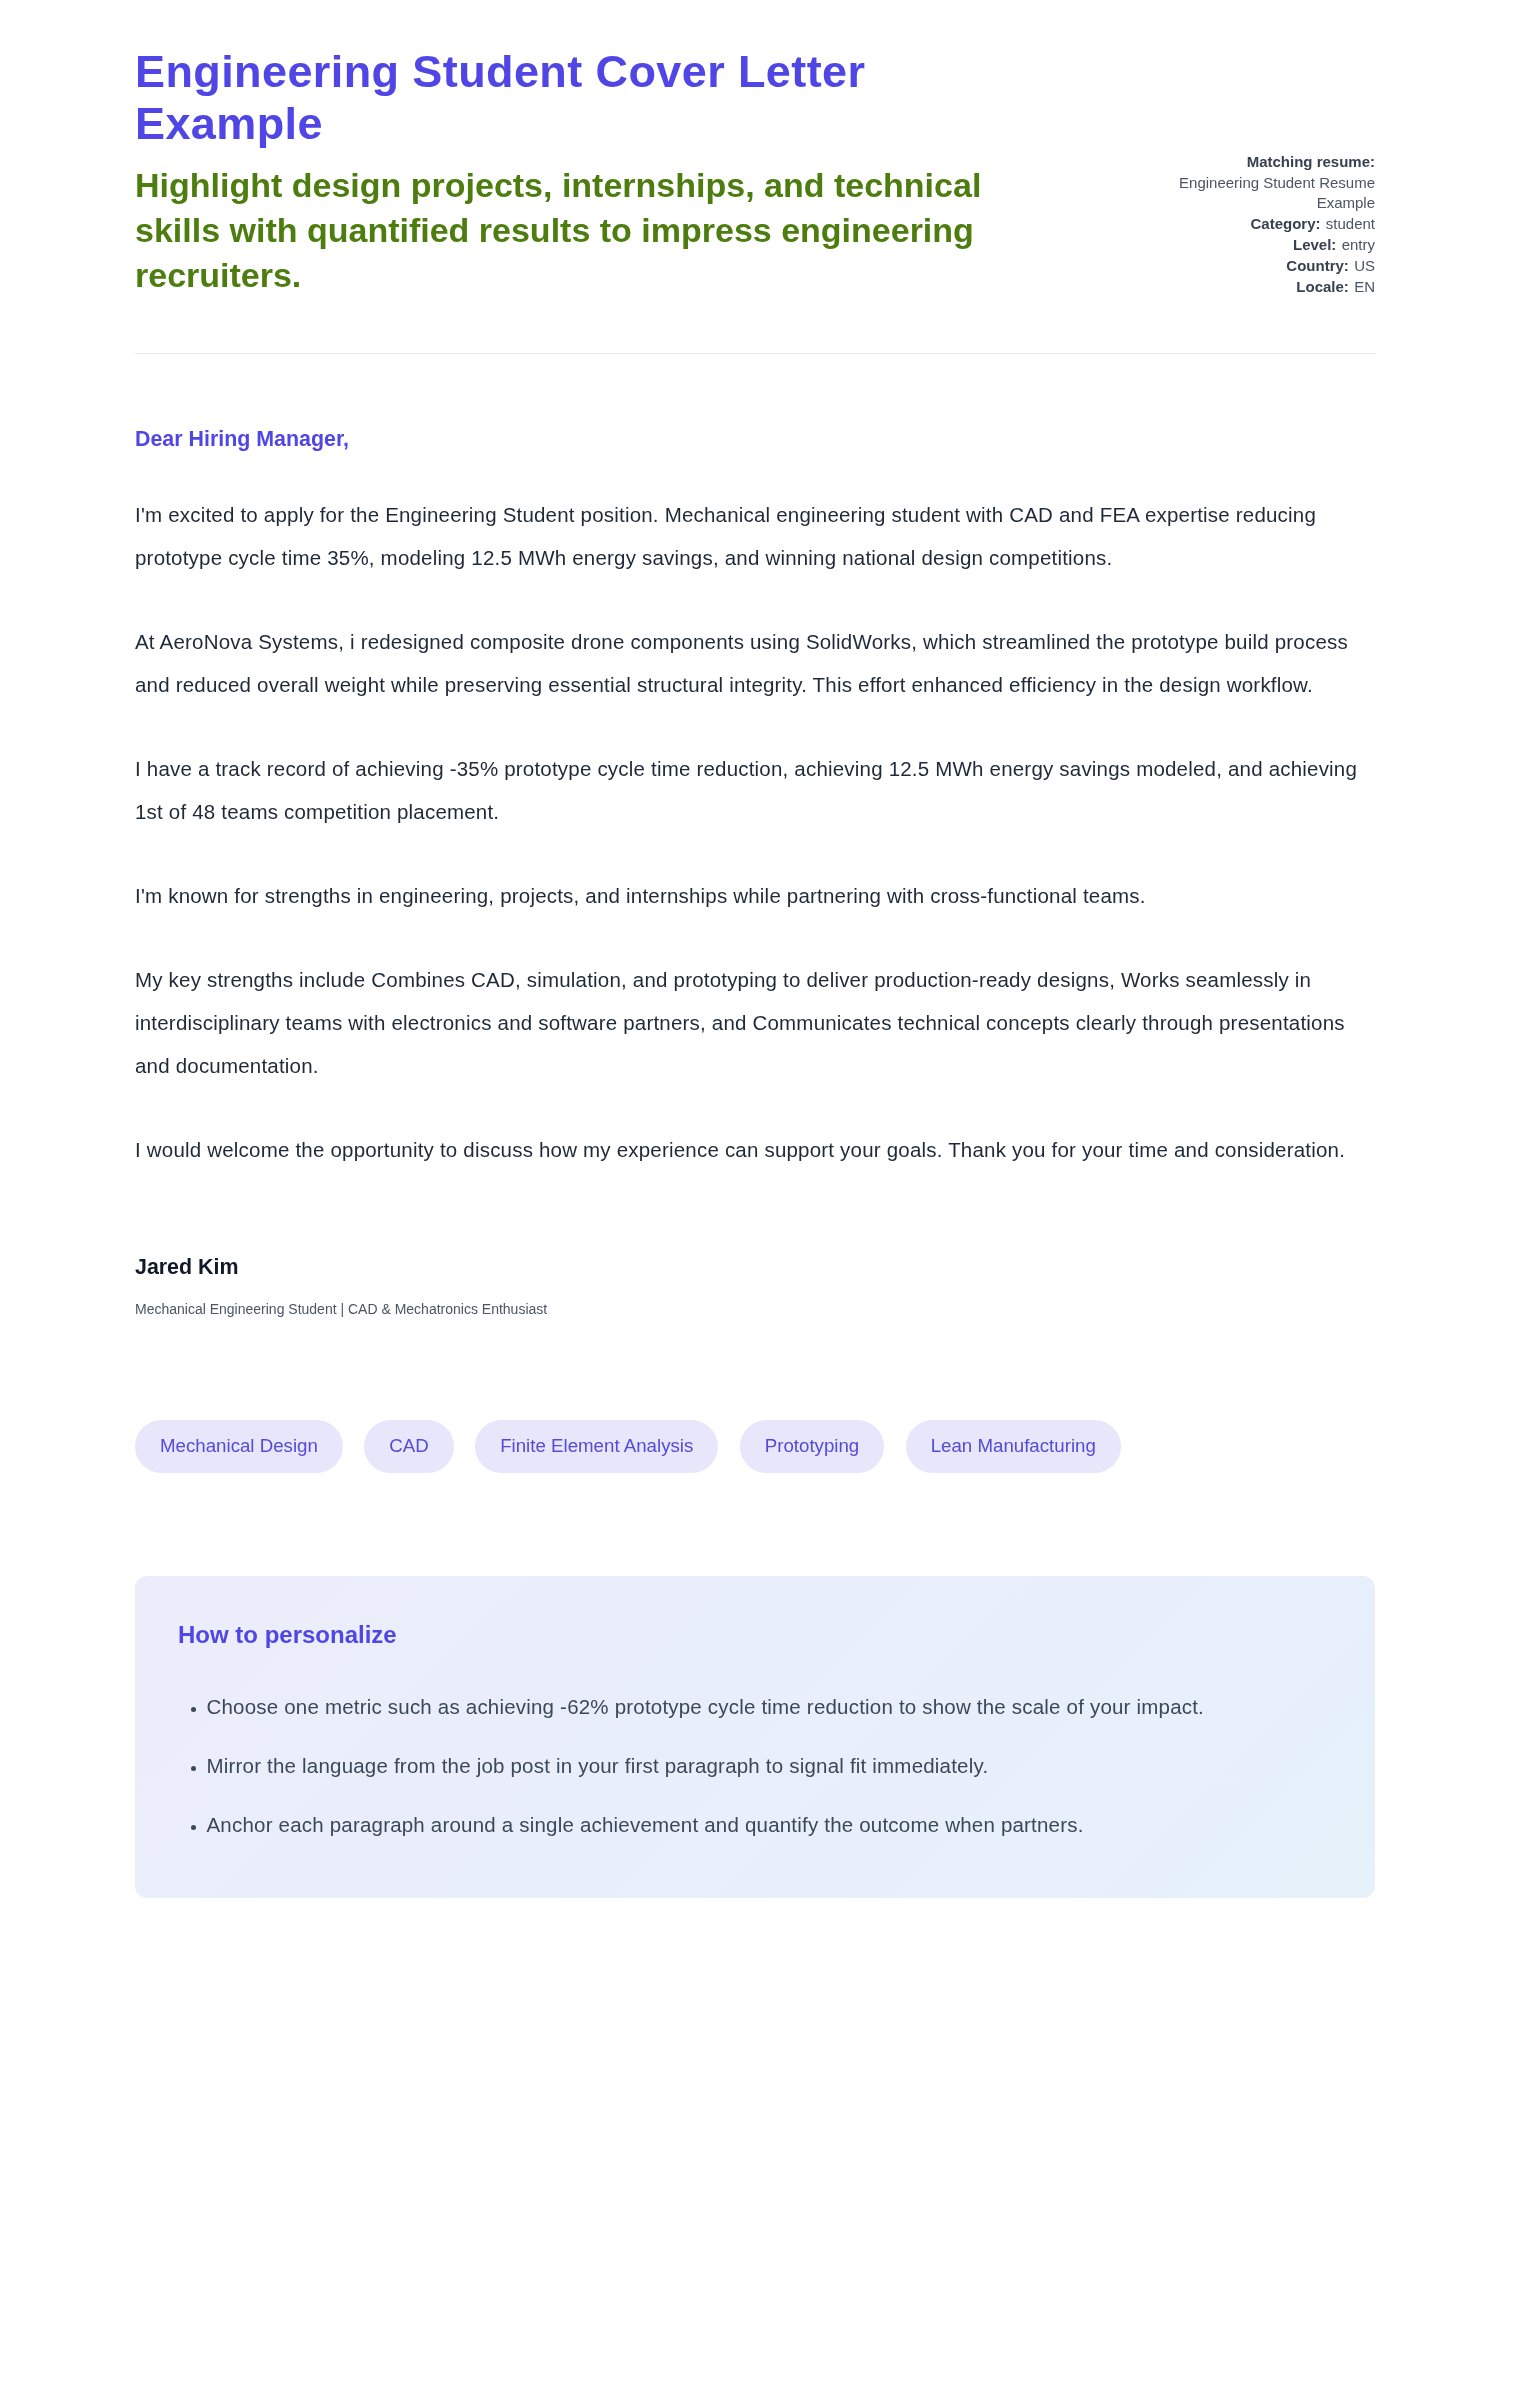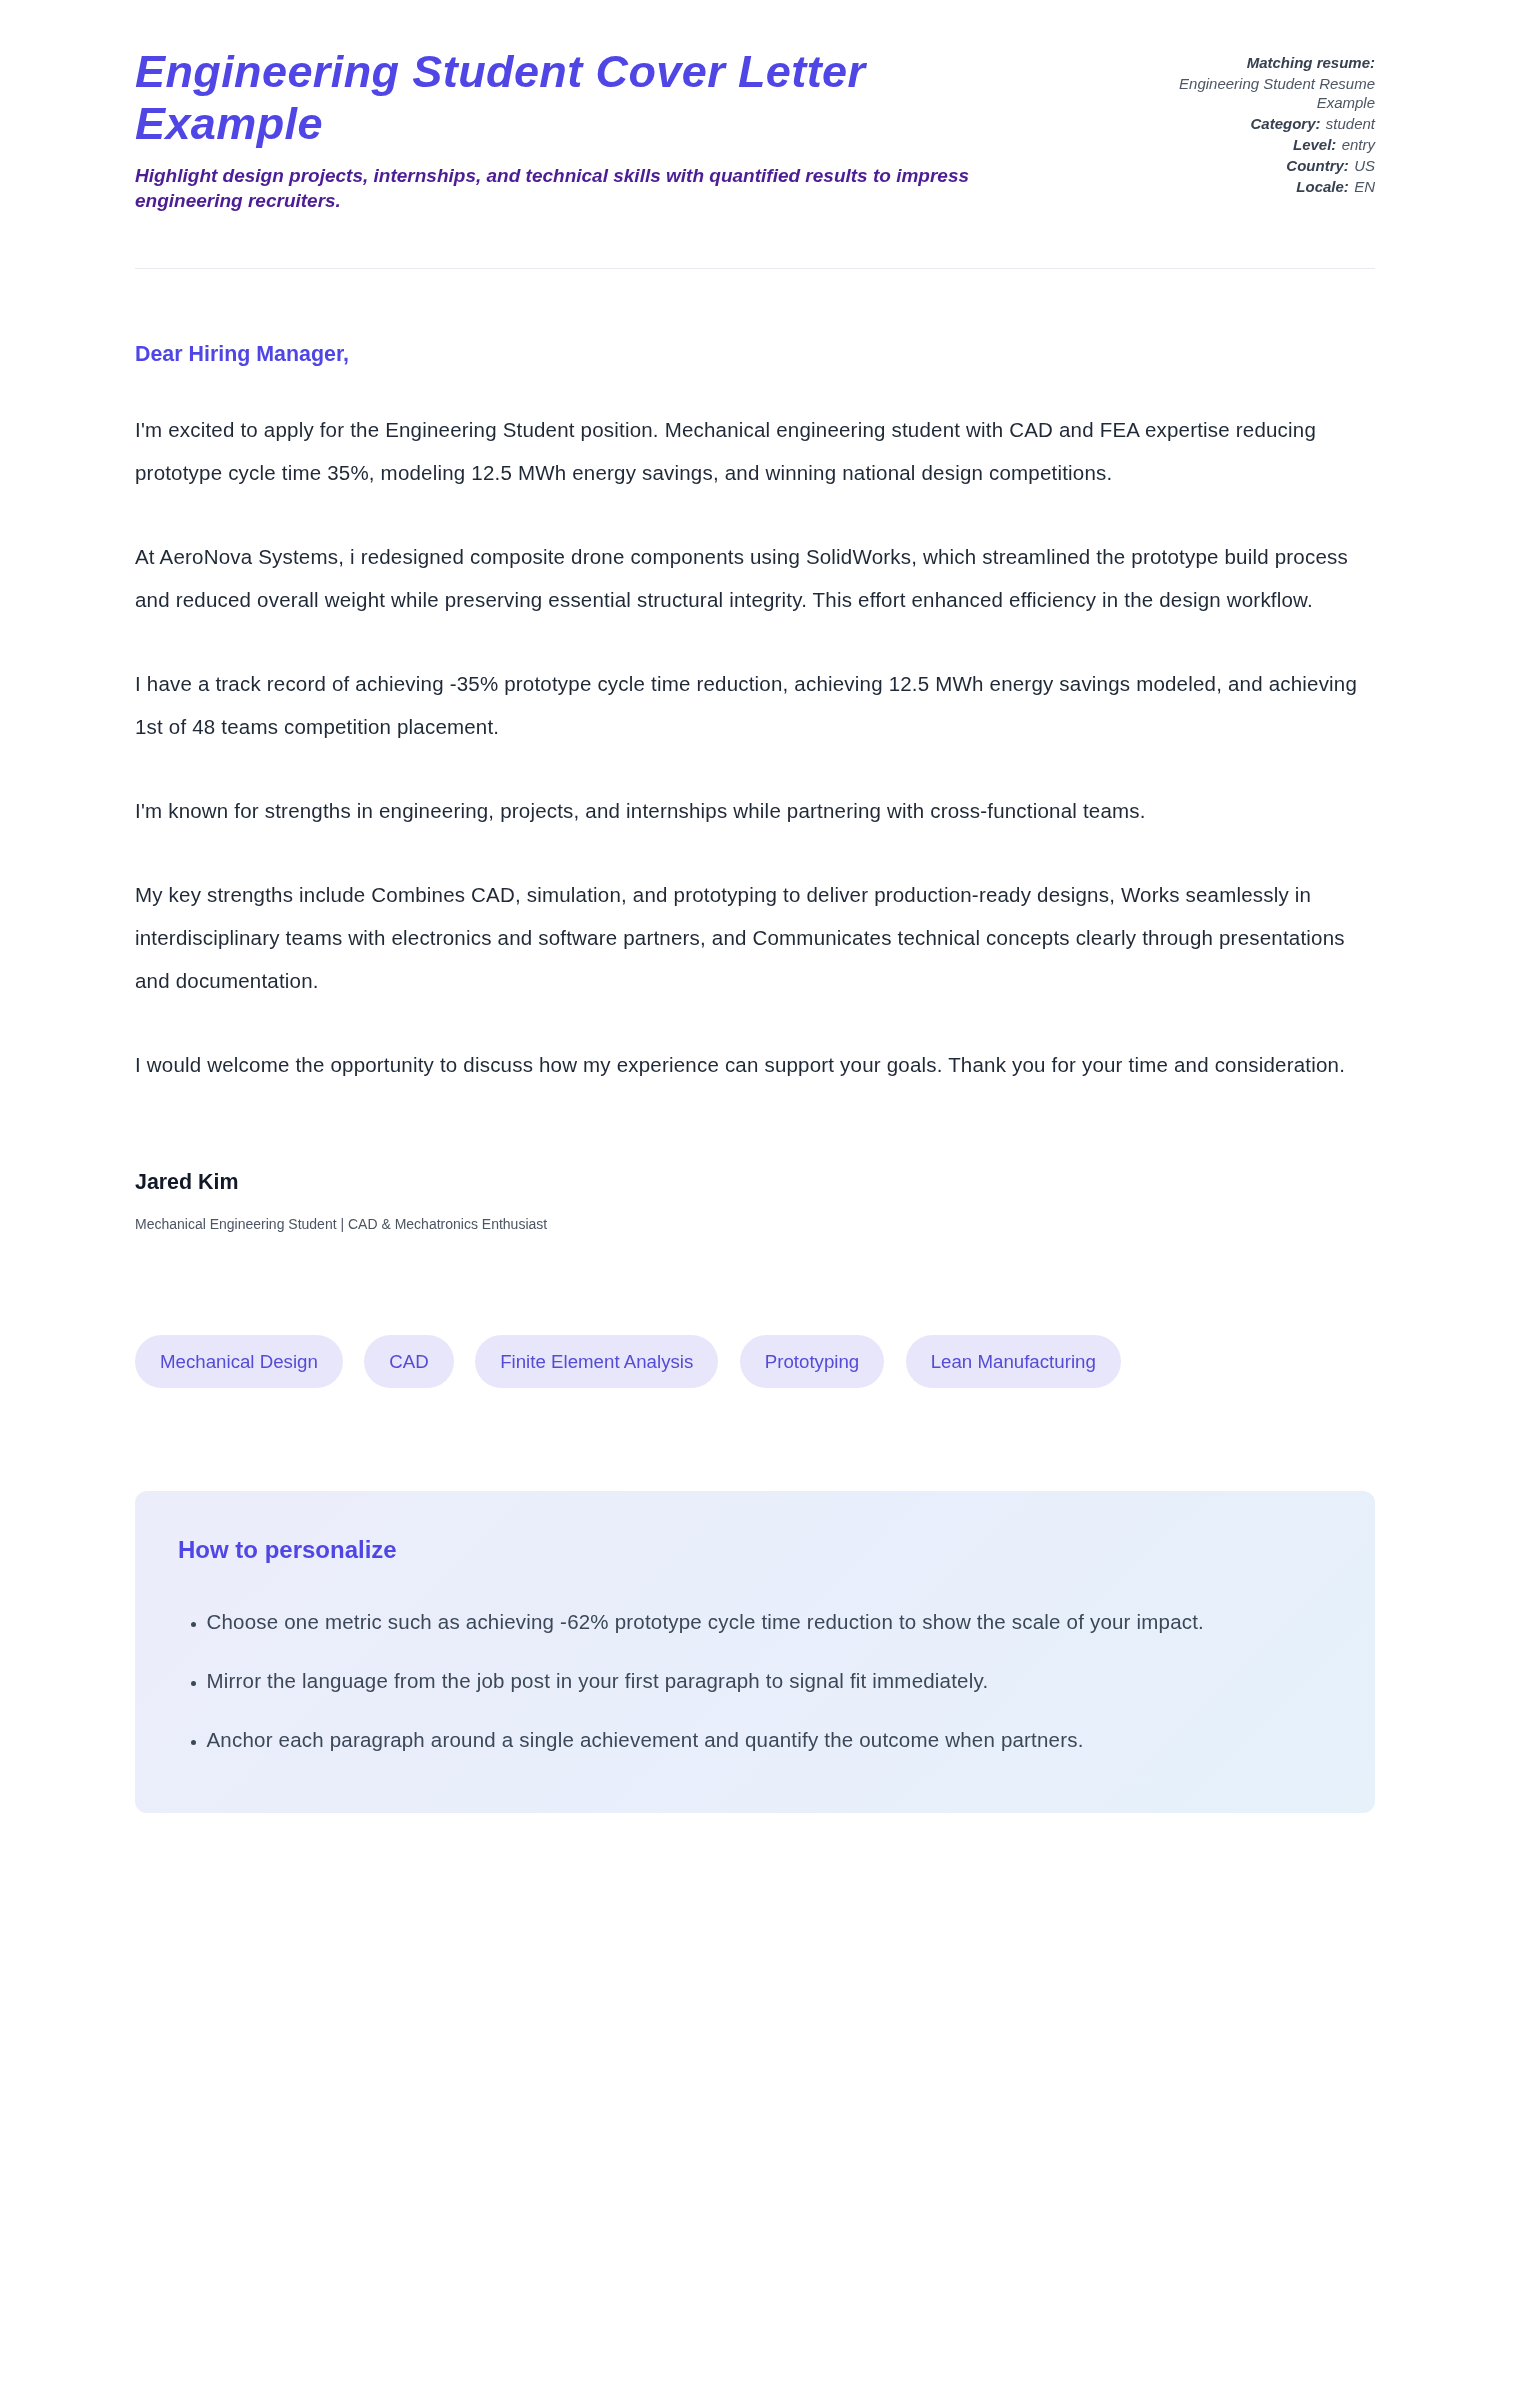--- a/index.html
+++ b/index.html
@@ -13,40 +13,39 @@
     height: 2401px;
     background: #ffffff;
     padding: 46px 138px 53px 135px;
     overflow: hidden;
   }
 
   
   .header {
     display: flex;
     justify-content: space-between;
-    align-items: flex-start;
+    align-items: flex-end;
     gap: 24px;
-    font-style: italic;
   }
   .header-left { flex: 1 1 auto; min-width: 0; }
   .page-title {
     max-width: 801px;
     font-size: 45px;
     line-height: 1.16;
     font-weight: 800;
     letter-spacing: 0.4px;
     color: #4f46e5;
   }
   .page-subtitle {
     margin-top: 12.5px;
     max-width: 908px;
-    font-size: 19px;
+    font-size: 34px;
     line-height: 1.32;
     font-weight: 700;
-    color: #4c1d95;
+    color: #4d7c0f;
   }
   .meta-panel {
     flex: 0 0 251px;
     width: 251px;
     margin-top: 7.1px;
     text-align: right;
     font-size: 15px;
     line-height: 1.28;
     color: #4b5563;
   }

